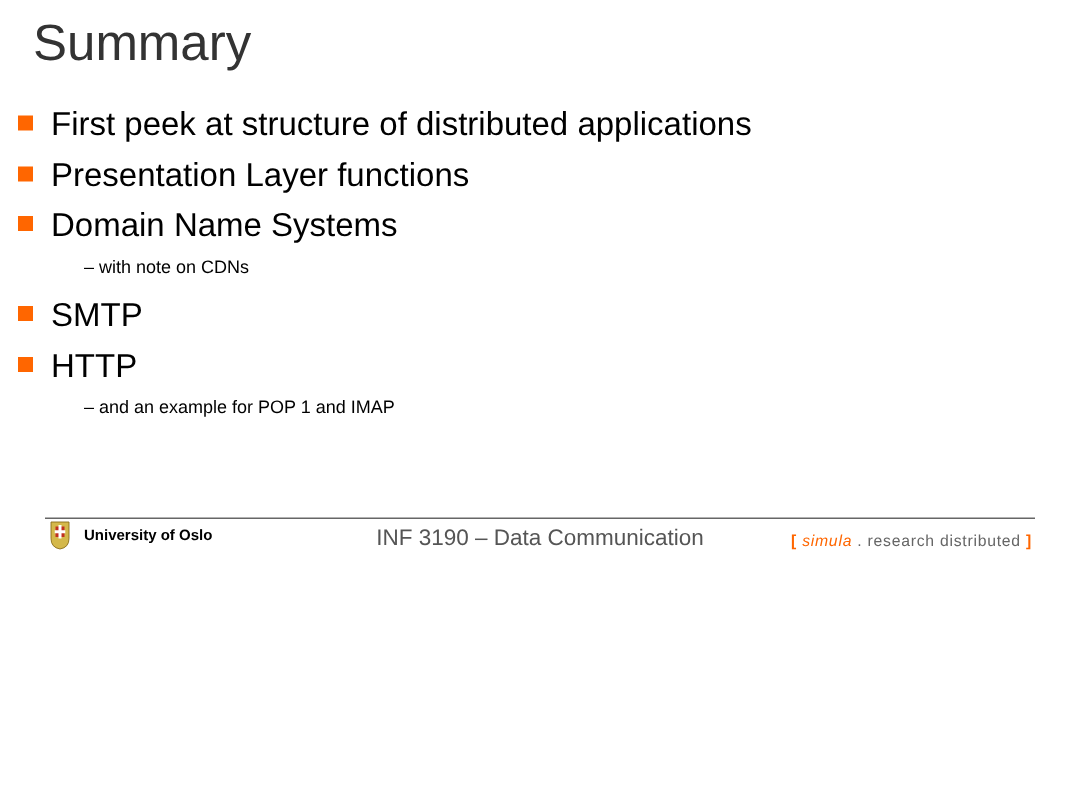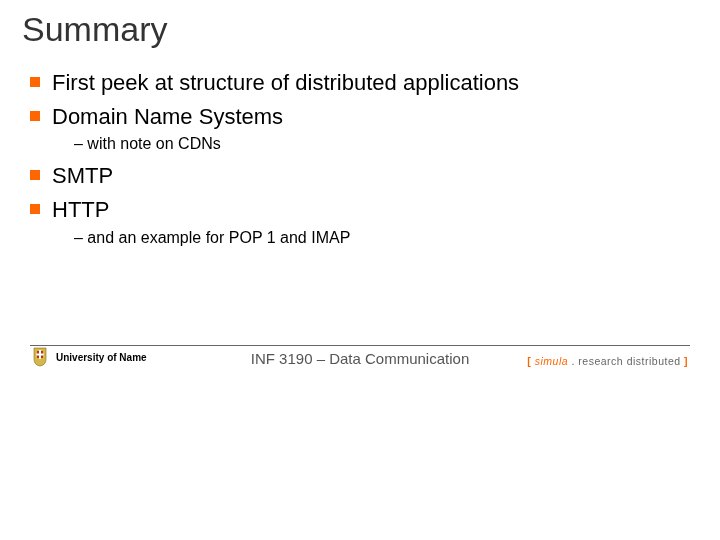--- a/index.html
+++ b/index.html
@@ -1,24 +1,24 @@
 <!DOCTYPE html>
 <html><head>
 <meta charset="utf-8">
 <style>
   * { margin: 0; padding: 0; box-sizing: border-box; }
   html, body { width: 720px; height: 540px; background: #fff; font-family: Verdana, Geneva, sans-serif; color: #000; overflow: hidden; }
   .slide { position: relative; width: 720px; height: 381px; }
   .title { position: absolute; left: 22px; top: 10px; font-size: 34px; font-weight: 400; color: #333; }
-  .content { position: absolute; left: 30px; top: 68px; width: 660px; }
+  .content { position: absolute; left: 12px; top: 68px; width: 660px; }
   .item { display: flex; align-items: flex-start; margin-bottom: 4px; }
   .bullet { display: inline-block; width: 10px; height: 10px; background: #ff6600; margin-top: 9px; margin-right: 12px; flex-shrink: 0; }
   .item-text { font-size: 22px; line-height: 1.35; }
   .sub { margin-left: 44px; margin-top: 2px; margin-bottom: 8px; }
-  .sub-text { font-size: 16px; }
+  .sub-text { font-size: 12px; }
   .footer { position: absolute; left: 0; bottom: 0; width: 720px; height: 40px; }
   .footer-line { position: absolute; left: 30px; right: 30px; top: 4px; height: 0; border-top: 1px solid #666; }
   .footer-left { position: absolute; left: 32px; bottom: 14px; display: flex; align-items: center; gap: 8px; }
   .crest { width: 16px; height: 20px; }
   .footer-left-text { font-size: 10px; font-weight: bold; color: #000; }
   .footer-center { position: absolute; left: 50%; transform: translateX(-50%); bottom: 14px; font-size: 15px; color: #555; }
   .footer-right { position: absolute; right: 32px; bottom: 14px; font-size: 10.5px; letter-spacing: 0.5px; }
   .br1 { color: #ff6600; font-weight: bold; }
   .br2 { color: #ff6600; font-weight: normal; font-style: italic; }
   .br3 { color: #666; }
@@ -31,20 +31,24 @@
 
   <div class="title">Summary</div>
 
   <div class="content">
 
     <div class="item">
       <span class="bullet"></span>
       <span class="item-text">First peek at structure of distributed applications</span>
     </div>
 
+    <div class="item">
+      <span class="bullet"></span>
+      <span class="item-text">Presentation Layer functions</span>
+    </div>
 
     <div class="item">
       <span class="bullet"></span>
       <span class="item-text">Domain Name Systems</span>
     </div>
     <div class="sub">
       <span class="sub-text">– with note on CDNs</span>
     </div>
 
     <div class="item">
@@ -65,21 +69,21 @@
   <div class="footer">
     <div class="footer-line"></div>
 
     <div class="footer-left">
       <svg class="crest" viewBox="0 0 16 20">
         <path d="M2 1 L14 1 L14 12 Q14 18 8 19 Q2 18 2 12 Z" fill="#d4b84a" stroke="#8a6d1a" stroke-width="0.6"></path>
         <rect x="5" y="4" width="6" height="7" fill="#c03020"></rect>
         <rect x="7" y="3" width="2" height="9" fill="#fff"></rect>
         <rect x="4.5" y="6.5" width="7" height="2" fill="#fff"></rect>
       </svg>
-      <span class="footer-left-text">University of Name</span>
+      <span class="footer-left-text">University of Oslo</span>
     </div>
 
     <div class="footer-center">INF 3190 – Data Communication</div>
 
     <div class="footer-right">
       <span class="br1">[ </span><span class="br2">simula</span><span class="br3"> . </span><span class="br3">research distributed</span><span class="br4"> ]</span>
     </div>
   </div>
 
 </div>

